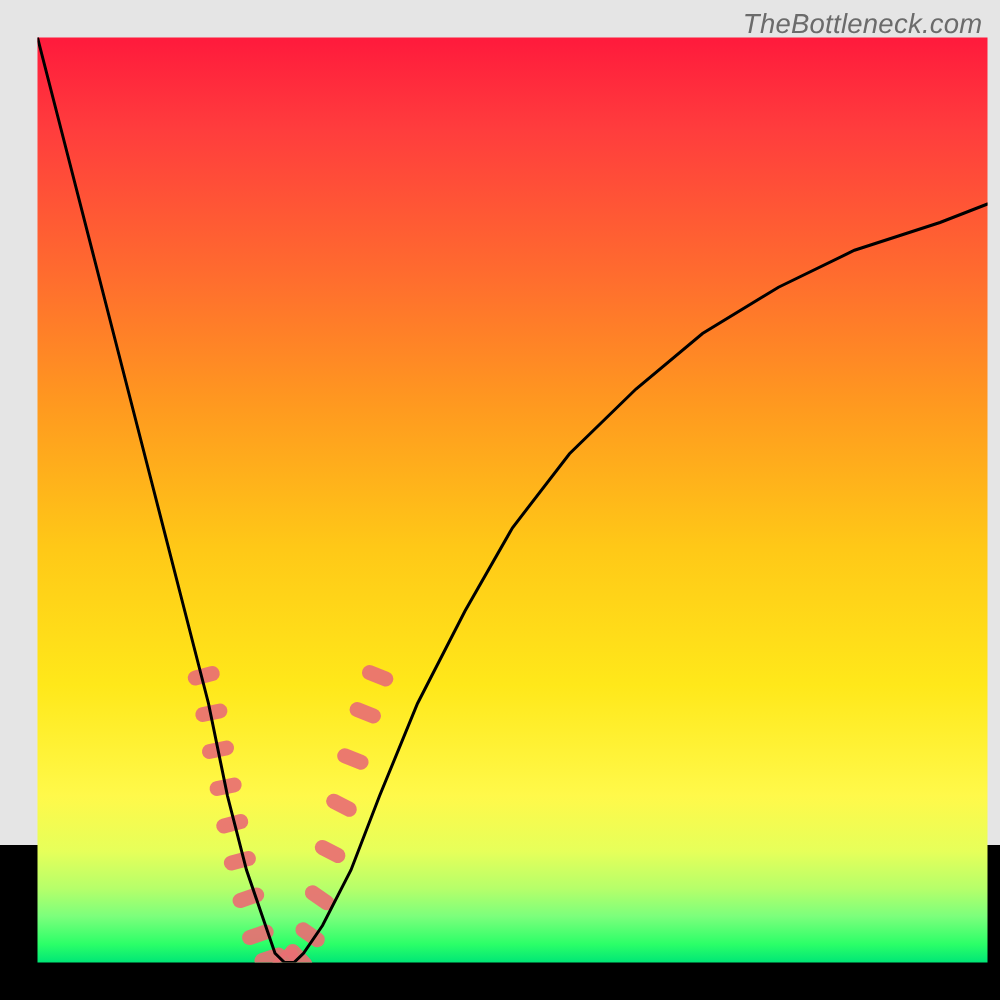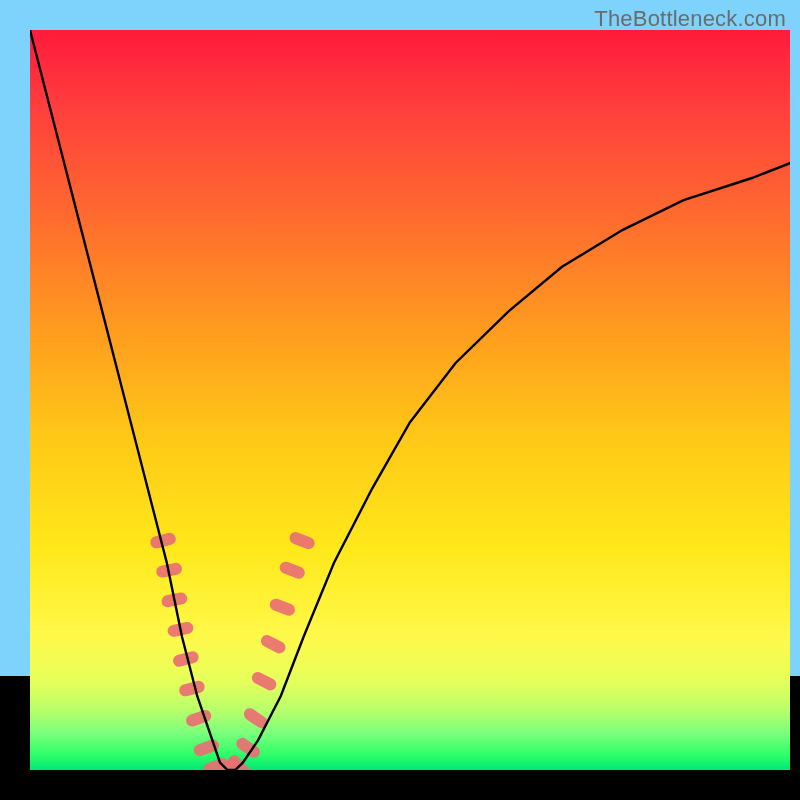--- a/index.html
+++ b/index.html
@@ -8,21 +8,22 @@
     width: 800px;
     height: 800px;
     overflow: hidden;
     background: #000;
     font-family: Arial, Helvetica, sans-serif;
   }
   .frame {
     position: relative;
     width: 800px;
     height: 676px;
-    background: #7dd3fc;
+    background: #e5e5e5;
+    font-style: italic;
   }
   .plot-area {
     position: absolute;
     left: 30px;
     top: 30px;
     width: 760px;
     height: 740px;
     background: linear-gradient(to bottom,
       #ff1a3c 0%,
       #ff3d3d 10%,

